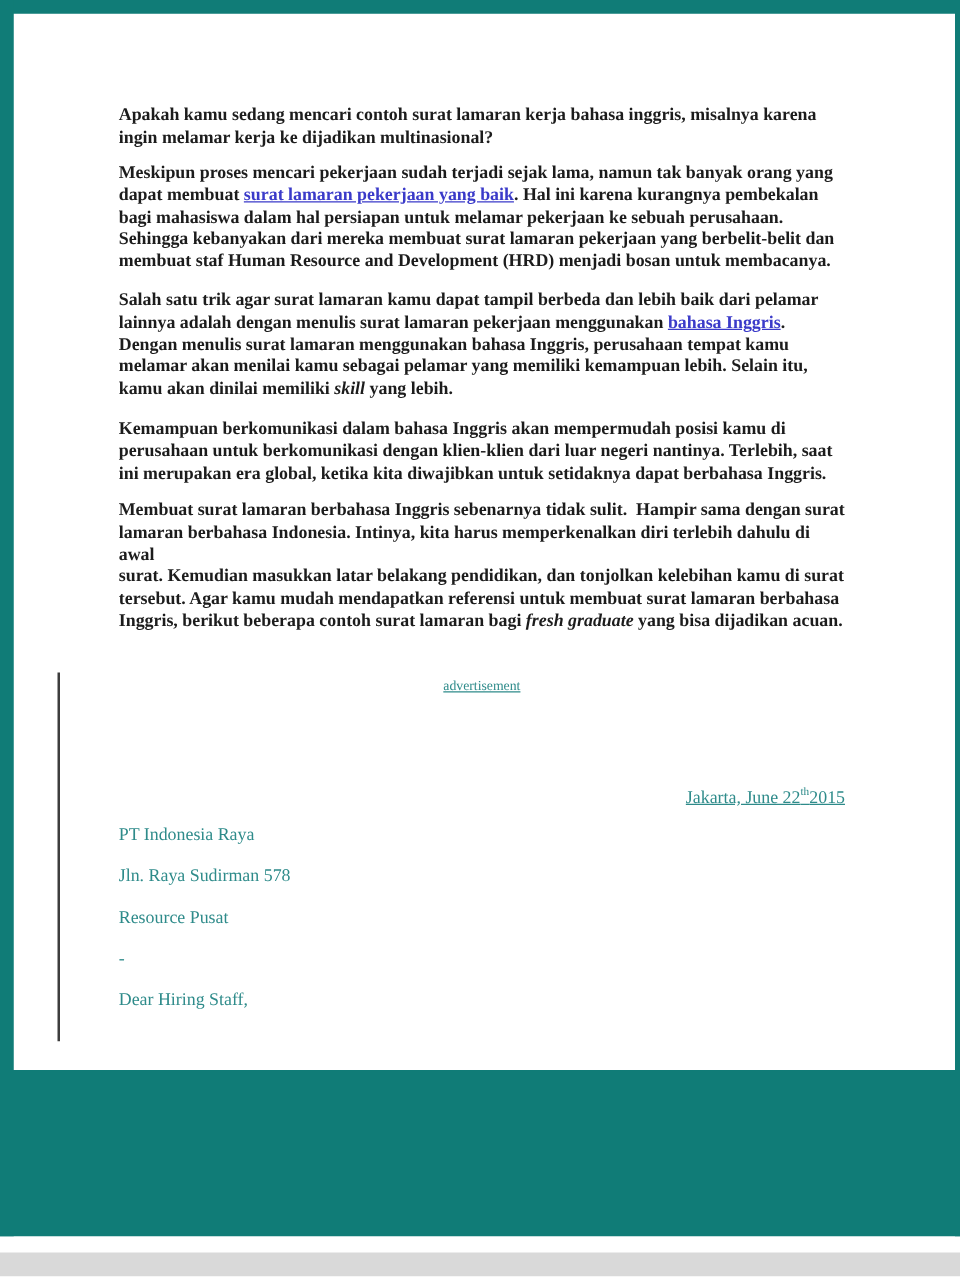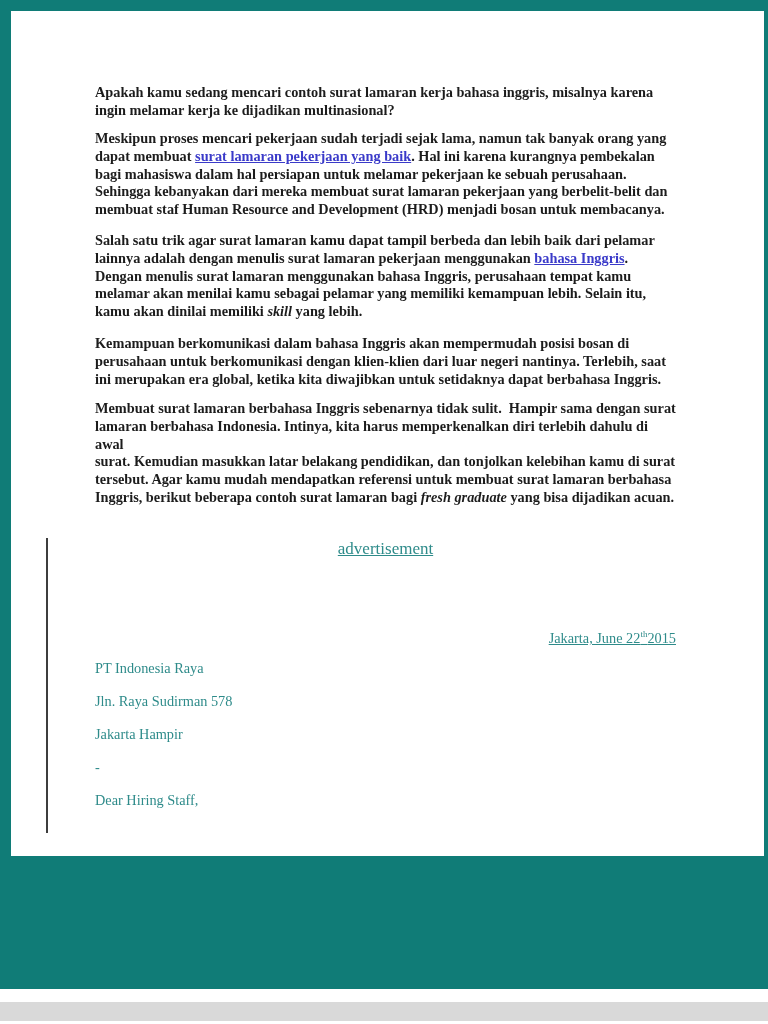--- a/index.html
+++ b/index.html
@@ -25,21 +25,21 @@
     font-weight:bold;
   }
   .p1 { top:84px; }
   .p2 { top:130px; }
   .p3 { top:232px; }
   .p4 { top:335px; }
   .p5 { top:400px; }
   .seg-link { color:#3a3ac9; text-decoration:underline; cursor:pointer; }
   .seg-italic { font-style:italic; }
   .adv-wrap { position:absolute; left:95px; top:539px; width:581px; text-align:center; }
-  .adv-link { font-size:17px; color:#2e8b8a; text-decoration:underline; cursor:pointer; }
+  .adv-link { font-size:11px; color:#2e8b8a; text-decoration:underline; cursor:pointer; }
   .heading {
     position:absolute; left:93px; top:584px; width:640px;
     font-size:22px; font-weight:bold; line-height:25px;
     color:#2e8b8a; text-decoration:underline; cursor:pointer;
     display:block;
   }
   .date-wrap {
     position:absolute; left:95px; top:629px; width:581px; text-align:right;
   }
   .date-link { font-size:14.3px; color:#2e8b8a; text-decoration:underline; cursor:pointer; white-space:pre; }
@@ -65,31 +65,31 @@
   <div class="frame frame-left"></div>
   <div class="frame frame-right"></div>
   <div class="frame frame-bottom"></div>
   <div class="next-page-edge"></div>
 
   <div class="revision-bar"></div>
 
   <div class="para p1"><span>Apakah kamu sedang mencari contoh surat lamaran kerja bahasa inggris, misalnya karena</span><br><span>ingin melamar kerja ke dijadikan multinasional?</span></div>
   <div class="para p2"><span>Meskipun proses mencari pekerjaan sudah terjadi sejak lama, namun tak banyak orang yang</span><br><span>dapat membuat </span><a class="seg-link">surat lamaran pekerjaan yang baik</a><span>. Hal ini karena kurangnya pembekalan</span><br><span>bagi mahasiswa dalam hal persiapan untuk melamar pekerjaan ke sebuah perusahaan.</span><br><span>Sehingga kebanyakan dari mereka membuat surat lamaran pekerjaan yang berbelit-belit dan</span><br><span>membuat staf Human Resource and Development (HRD) menjadi bosan untuk membacanya.</span></div>
   <div class="para p3"><span>Salah satu trik agar surat lamaran kamu dapat tampil berbeda dan lebih baik dari pelamar</span><br><span>lainnya adalah dengan menulis surat lamaran pekerjaan menggunakan </span><a class="seg-link">bahasa Inggris</a><span>.</span><br><span>Dengan menulis surat lamaran menggunakan bahasa Inggris, perusahaan tempat kamu</span><br><span>melamar akan menilai kamu sebagai pelamar yang memiliki kemampuan lebih. Selain itu,</span><br><span>kamu akan dinilai memiliki </span><i class="seg-italic">skill</i><span> yang lebih.</span></div>
-  <div class="para p4"><span>Kemampuan berkomunikasi dalam bahasa Inggris akan mempermudah posisi bosan di</span><br><span>perusahaan untuk berkomunikasi dengan klien-klien dari luar negeri nantinya. Terlebih, saat</span><br><span>ini merupakan era global, ketika kita diwajibkan untuk setidaknya dapat berbahasa Inggris.</span></div>
+  <div class="para p4"><span>Kemampuan berkomunikasi dalam bahasa Inggris akan mempermudah posisi kamu di</span><br><span>perusahaan untuk berkomunikasi dengan klien-klien dari luar negeri nantinya. Terlebih, saat</span><br><span>ini merupakan era global, ketika kita diwajibkan untuk setidaknya dapat berbahasa Inggris.</span></div>
   <div class="para p5"><span>Membuat surat lamaran berbahasa Inggris sebenarnya tidak sulit.  Hampir sama dengan surat</span><br><span>lamaran berbahasa Indonesia. Intinya, kita harus memperkenalkan diri terlebih dahulu di awal</span><br><span>surat. Kemudian masukkan latar belakang pendidikan, dan tonjolkan kelebihan kamu di surat</span><br><span>tersebut. Agar kamu mudah mendapatkan referensi untuk membuat surat lamaran berbahasa</span><br><span>Inggris, berikut beberapa contoh surat lamaran bagi </span><i class="seg-italic">fresh graduate</i><span> yang bisa dijadikan acuan.</span></div>
 
   <div class="adv-wrap">
     <a class="adv-link">advertisement</a>
   </div>
 
 
   <div class="date-wrap">
     <a class="date-link"><span>Jakarta, June 22</span><sup>th</sup><span>2015</span></a>
   </div>
 
   <a class="letter-line ll-0">PT Indonesia Raya</a>
   <a class="letter-line ll-1">Jln. Raya Sudirman 578</a>
-  <a class="letter-line ll-2">Jakarta Hampir</a>
+  <a class="letter-line ll-2">Resource Pusat</a>
   <a class="letter-line ll-3">-</a>
   <a class="letter-line ll-4">Dear Hiring Staff,</a>
 
 </div>
 
 </body></html>

